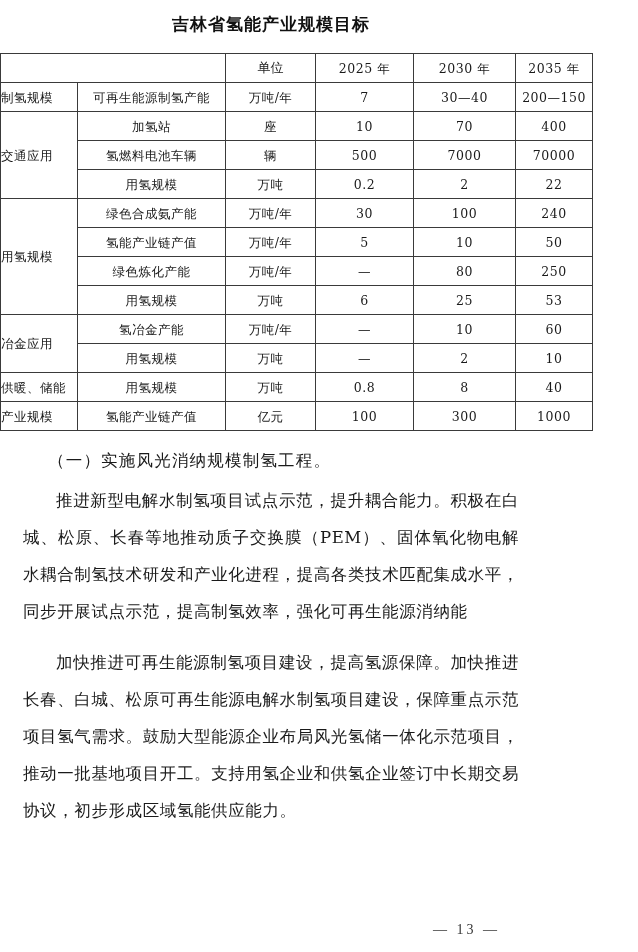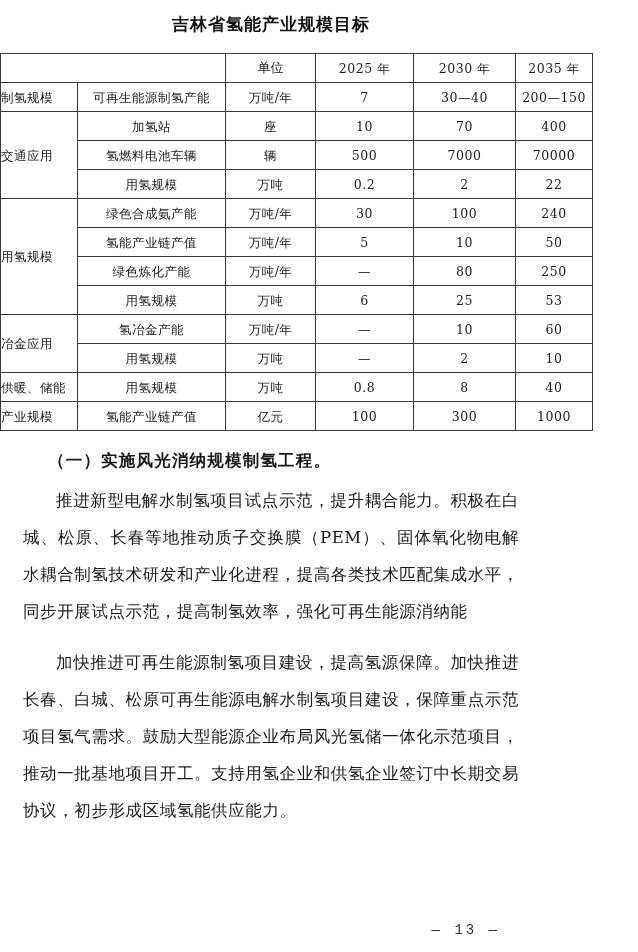--- a/index.html
+++ b/index.html
@@ -106,42 +106,41 @@
     padding: 28px 0 0 56px;
     letter-spacing: 1px;
     color: #111;
   }
   .subsection {
     font-size: 16.5px;
     margin: 0;
     padding: 18px 42px 0 48px;
     letter-spacing: 1.2px;
     line-height: 1.5;
-    font-weight: bold;
   }
   p.body-par {
     font-size: 16.5px;
     margin: 0;
     padding: 14px 23px 0 23px;
     line-height: 37px;
     text-indent: 33px;
     text-align: justify;
     text-justify: inter-character;
     letter-spacing: 0.6px;
   }
   p.body-par.tight { padding-top: 8px; }
 
   .page-number {
     position: absolute;
     bottom: 14px;
     right: 42px;
     font-size: 14px;
     letter-spacing: 3px;
     color: #333;
-    font-family: Liberation Mono, monospace;
+    font-family: Liberation Serif, serif;
   }
 </style>
 </head>
 <body>
 
 <div class="page">
 
   <h1 class="doc-title">吉林省氢能产业规模目标</h1>
 
   <div class="table-wrap">

